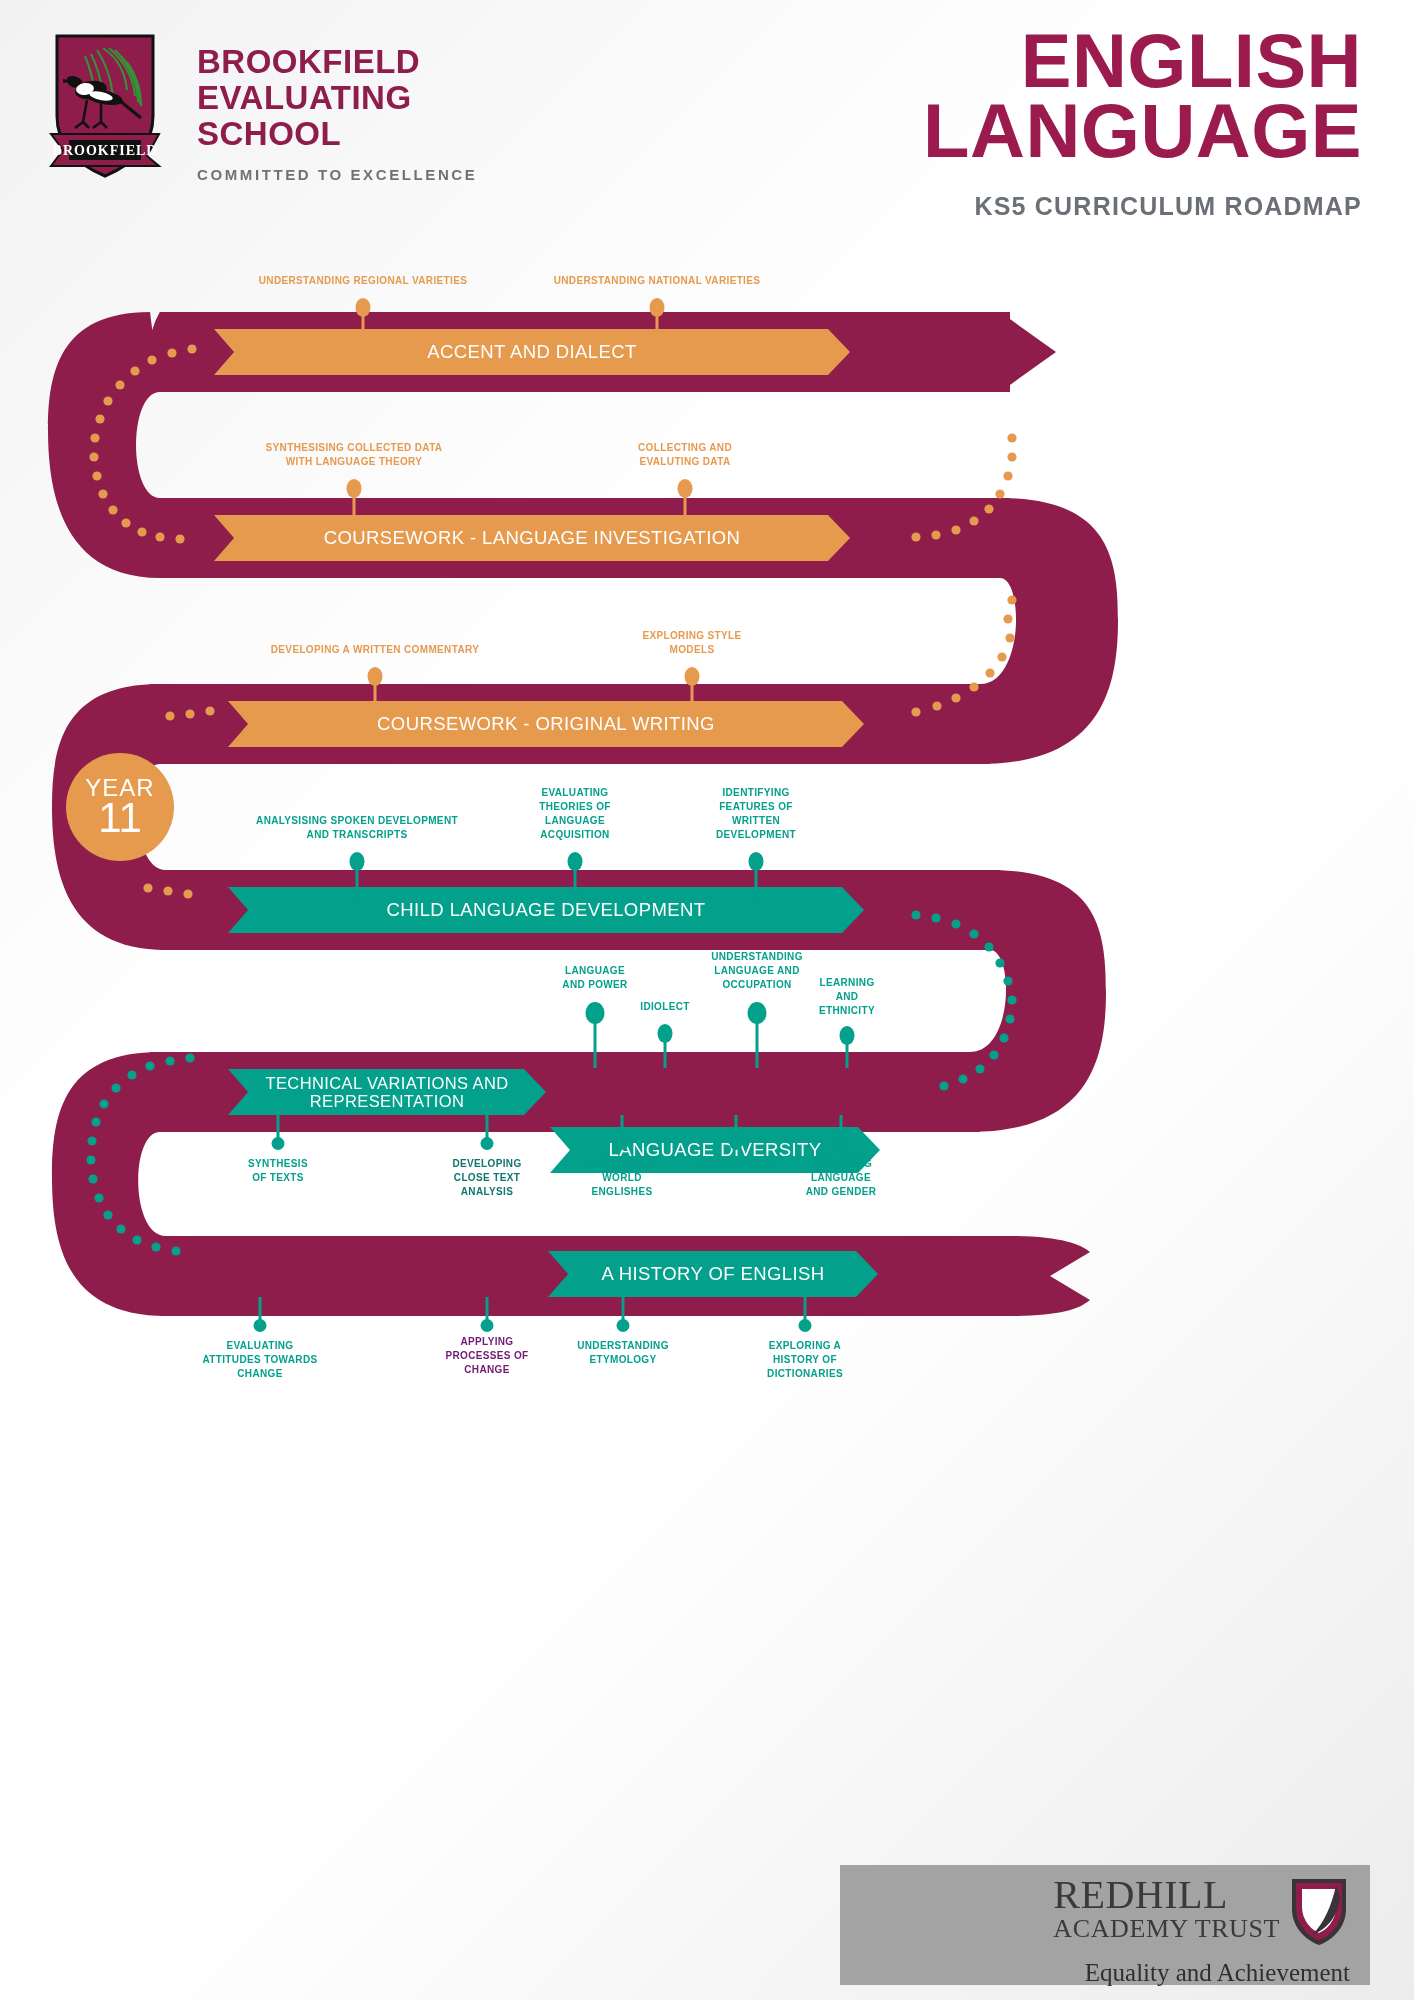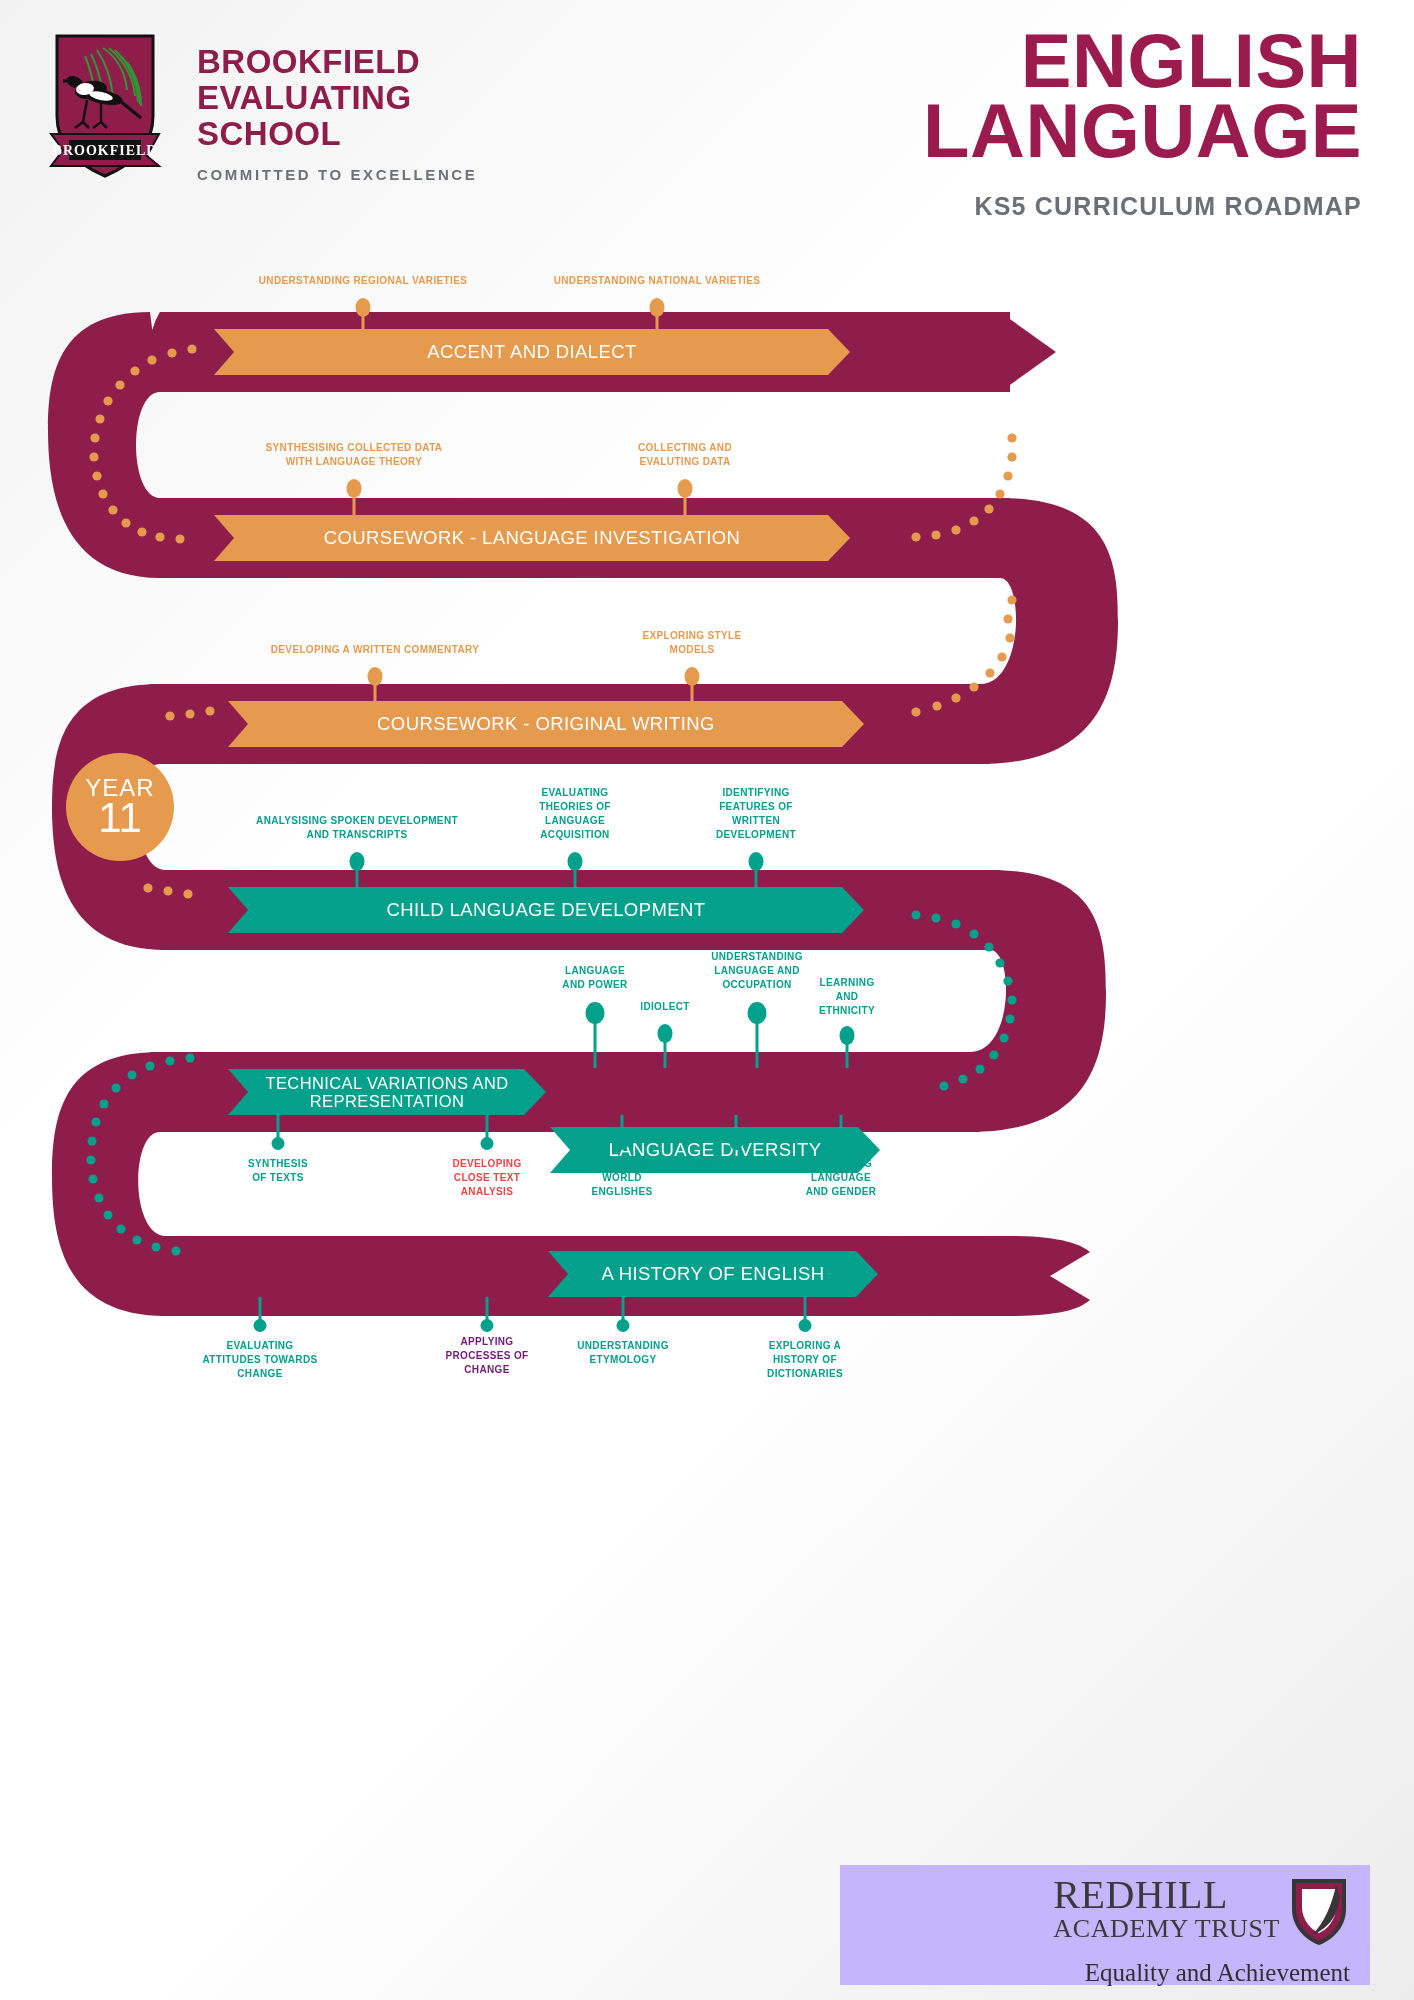--- a/index.html
+++ b/index.html
@@ -65,21 +65,21 @@
     position: absolute; width: 108px; height: 108px; border-radius: 50%;
     background: #e59a4e; color: #fff; display: flex; flex-direction: column;
     align-items: center; justify-content: center; z-index: 6;
   }
   .year-badge .y1 { font-size: 24px; letter-spacing: 1px; line-height: 22px; font-weight: 300; }
   .year-badge .y2 { font-size: 42px; line-height: 38px; font-weight: 300; }
 
   
   .trust {
     position: absolute; left: 840px; top: 1865px; width: 530px; height: 120px;
-    background: #c4b5fd; padding: 10px 20px 12px 18px;
+    background: #a3a3a3; padding: 10px 20px 12px 18px;
   }
   .trust-row { display: flex; align-items: flex-start; justify-content: flex-end; }
   .trust-words { text-align: left; }
   .trust-1 { font-family: "Liberation Serif", serif; font-size: 40px; color: #3a3a3a; letter-spacing: .5px; line-height: 40px; }
   .trust-2 { font-family: "Liberation Serif", serif; font-size: 26px; color: #3a3a3a; letter-spacing: .6px; line-height: 27px; }
   .trust-3 { font-family: "Liberation Serif", serif; font-size: 25px; color: #2f2f2f; text-align: right; margin-top: 12px; }
   .trust-shield { width: 62px; height: 72px; margin-left: 8px; }
 </style>
 </head>
 <body>
@@ -403,21 +403,21 @@
 
   <div class="pin down" style="left:278px; top:1115px; height:34px;">
     <div class="stalk" style="background:#03a08c; top:0; height:26px;"></div>
     <div class="head" style="background:#03a08c; top:22px; width:13px; height:13px;"></div>
     <div class="txt" style="color:#03a08c; margin-top:8px; width:150px;">SYNTHESIS
 OF TEXTS</div>
   </div>
   <div class="pin down" style="left:487px; top:1115px; height:34px;">
     <div class="stalk" style="background:#03a08c; top:0; height:26px;"></div>
     <div class="head" style="background:#03a08c; top:22px; width:13px; height:13px;"></div>
-    <div class="txt" style="color:#ef4444; margin-top:8px; width:150px;">DEVELOPING
+    <div class="txt" style="color:#0f766e; margin-top:8px; width:150px;">DEVELOPING
 CLOSE TEXT
 ANALYSIS</div>
   </div>
   <div class="pin down" style="left:622px; top:1115px; height:34px;">
     <div class="stalk" style="background:#03a08c; top:0; height:26px;"></div>
     <div class="head" style="background:#03a08c; top:22px; width:13px; height:13px;"></div>
     <div class="txt" style="color:#03a08c; margin-top:8px; width:150px;">EXPLORING
 WORLD
 ENGLISHES</div>
   </div>

